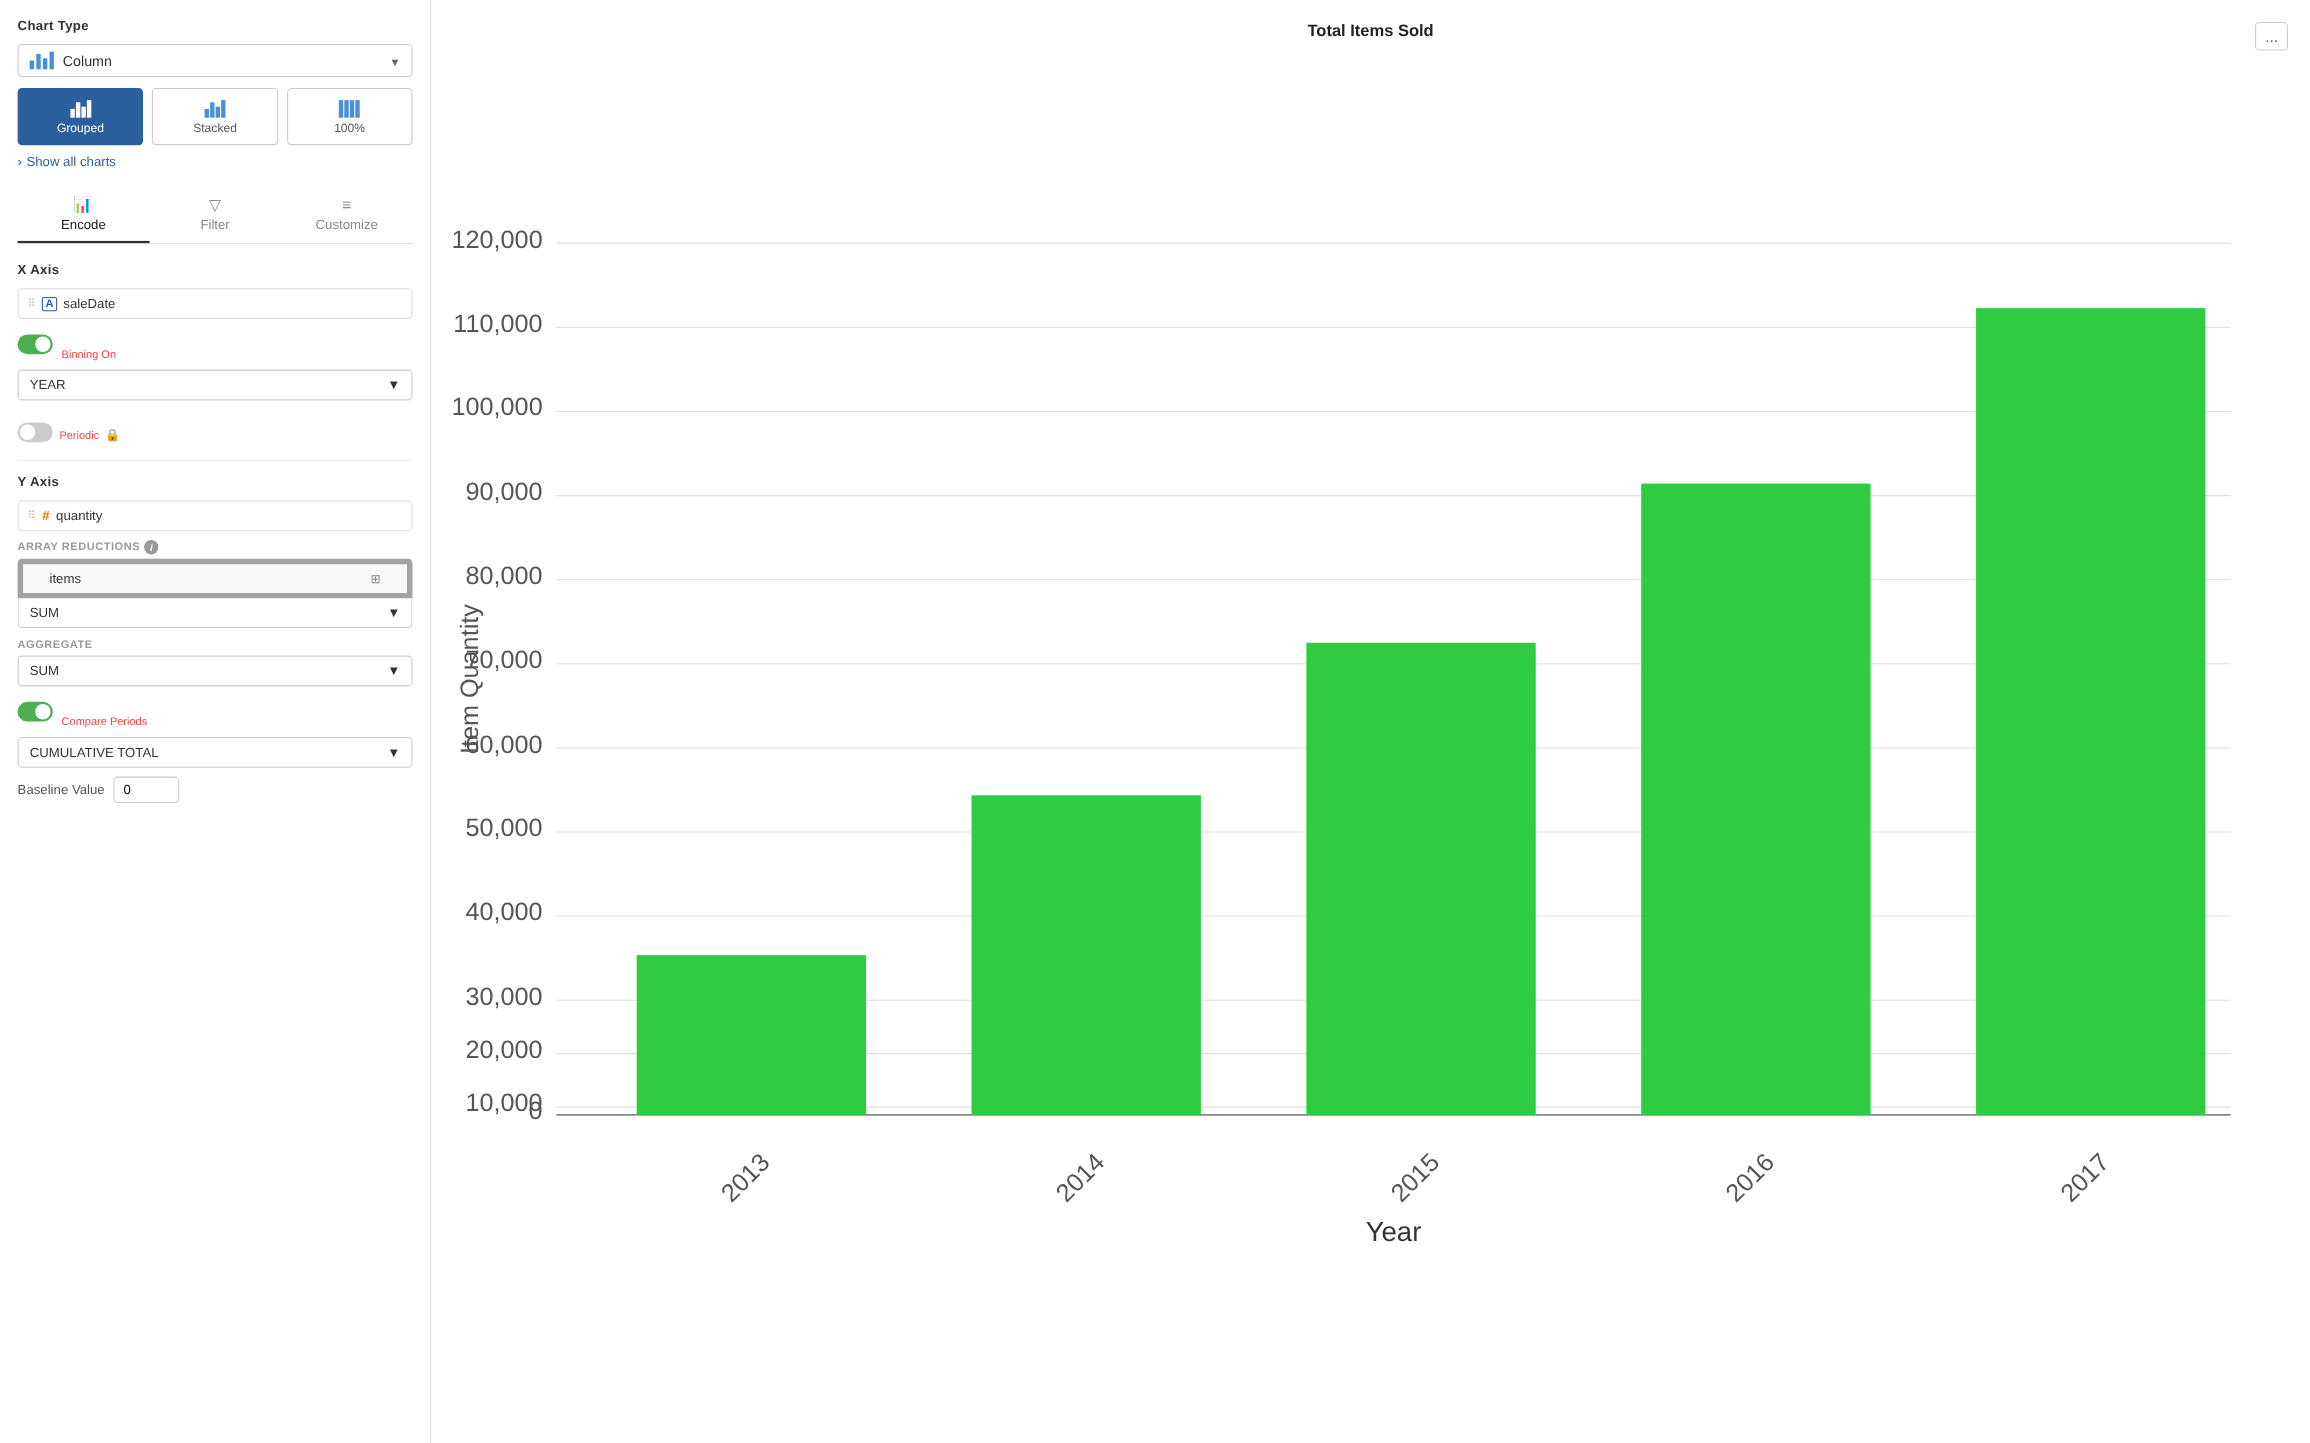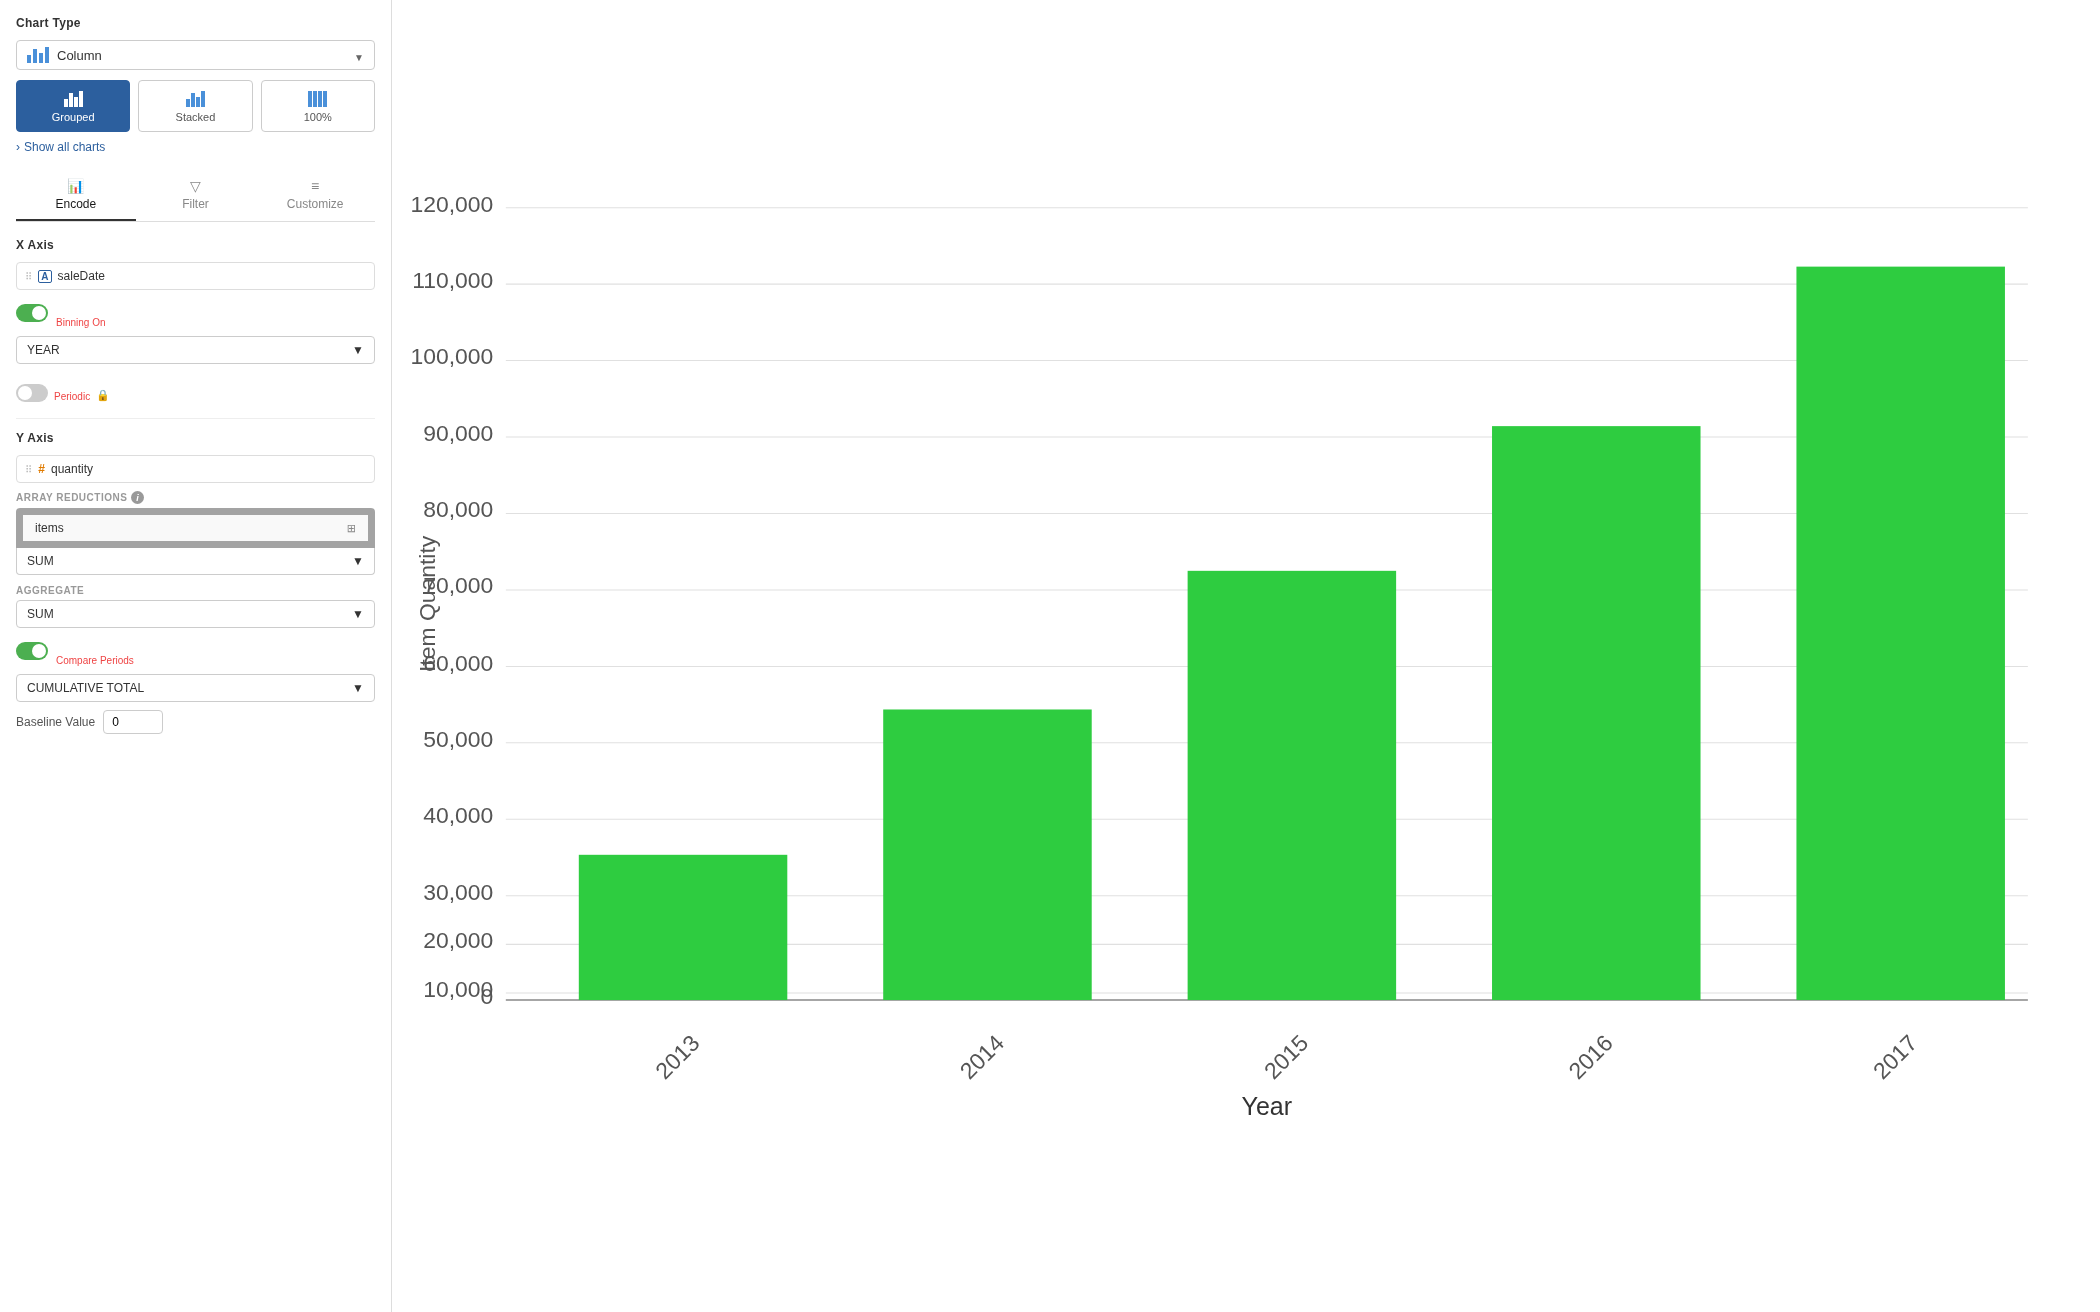--- a/index.html
+++ b/index.html
@@ -227,23 +227,23 @@
       display: inline-flex;
       align-items: center;
       justify-content: center;
       font-style: italic;
       font-weight: 700;
     }
 
     .items-row {
       display: flex;
       align-items: center;
-      border: 7px solid #a3a3a3;
+      border: 5px solid #a3a3a3;
       border-radius: 4px 4px 0 0;
-      padding: 6px 12px;
+      padding: 6px 24px;
       background: #f9f9f9;
       margin-bottom: 0;
       gap: 48px;
     }
     .items-label { font-size: 12px; color: #333; flex: 1; }
     .expand-icon { color: #888; font-size: 11px; cursor: pointer; }
 
     .divider { border-top: 1px solid #eee; margin: 12px 0; }
 
     .baseline-row {
@@ -458,20 +458,24 @@
     </div>
 
     <div class="baseline-row">
       <span class="baseline-label">Baseline Value</span>
       <input class="baseline-input" type="text" value="0" style="">
     </div>
   </div>
 </div>
 
 <div class="chart-area">
+  <div class="chart-header">
+    <span class="chart-title">Total Items Sold</span>
+    <button class="chart-options-btn">...</button>
+  </div>
 
   <div class="chart-svg-container">
     <svg class="bar-chart" viewBox="0 0 1600 900" xmlns="http://www.w3.org/2000/svg">
 
       <line x1="90" y1="20" x2="1550" y2="20" stroke="#e0e0e0" stroke-width="1"></line>
       <text x="78" y="24" text-anchor="end" font-size="22" fill="#555">120,000</text>
 
       <line x1="90" y1="93.3" x2="1550" y2="93.3" stroke="#e0e0e0" stroke-width="1"></line>
       <text x="78" y="97" text-anchor="end" font-size="22" fill="#555">110,000</text>
 

